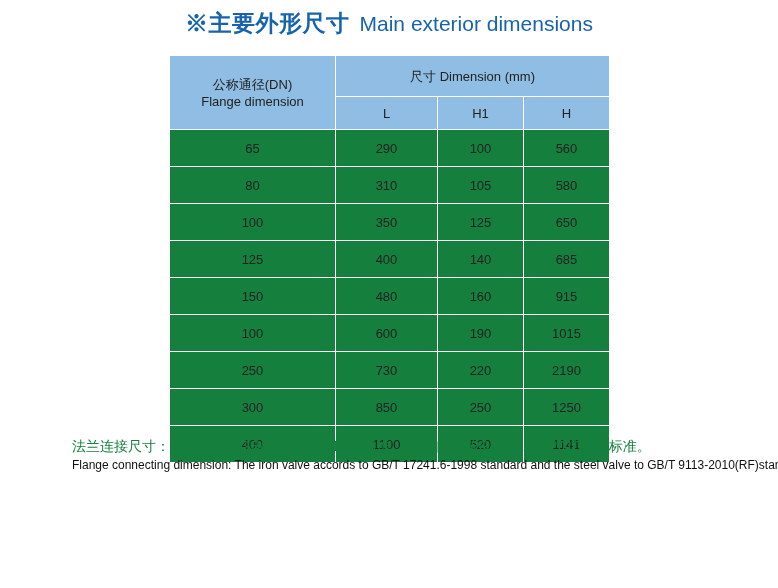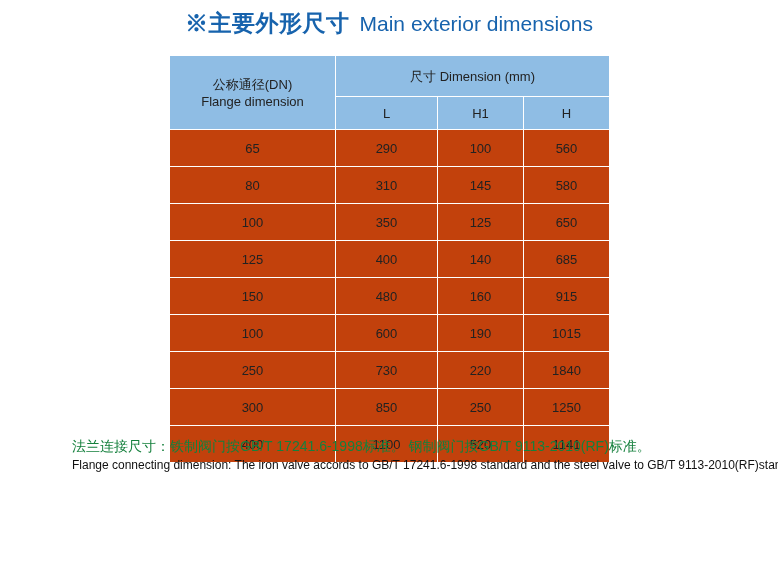--- a/index.html
+++ b/index.html
@@ -70,21 +70,21 @@
   }
   .hdr-dark.two-line {
     padding: 3px 0;
   }
   .hdr-sub {
     background: #8fbde4;
     font-size: 13px;
     height: 30px;
   }
   .body-cell {
-    background: #c2410c;
+    background: #15803d;
     font-size: 13px;
     height: 34px;
   }
   .col-dn { width: 166px; }
   .col-l  { width: 102px; }
   .col-h1 { width: 86px; }
   .col-h  { width: 86px; }
 
   
   .footnote {
@@ -139,21 +139,21 @@
 
         <tr>
           <td class="body-cell">65</td>
           <td class="body-cell">290</td>
           <td class="body-cell">100</td>
           <td class="body-cell">560</td>
         </tr>
         <tr>
           <td class="body-cell">80</td>
           <td class="body-cell">310</td>
-          <td class="body-cell">145</td>
+          <td class="body-cell">105</td>
           <td class="body-cell">580</td>
         </tr>
         <tr>
           <td class="body-cell">100</td>
           <td class="body-cell">350</td>
           <td class="body-cell">125</td>
           <td class="body-cell">650</td>
         </tr>
         <tr>
           <td class="body-cell">125</td>
@@ -170,21 +170,21 @@
         <tr>
           <td class="body-cell">100</td>
           <td class="body-cell">600</td>
           <td class="body-cell">190</td>
           <td class="body-cell">1015</td>
         </tr>
         <tr>
           <td class="body-cell">250</td>
           <td class="body-cell">730</td>
           <td class="body-cell">220</td>
-          <td class="body-cell">1840</td>
+          <td class="body-cell">2190</td>
         </tr>
         <tr>
           <td class="body-cell">300</td>
           <td class="body-cell">850</td>
           <td class="body-cell">250</td>
           <td class="body-cell">1250</td>
         </tr>
         <tr>
           <td class="body-cell">400</td>
           <td class="body-cell">1100</td>

